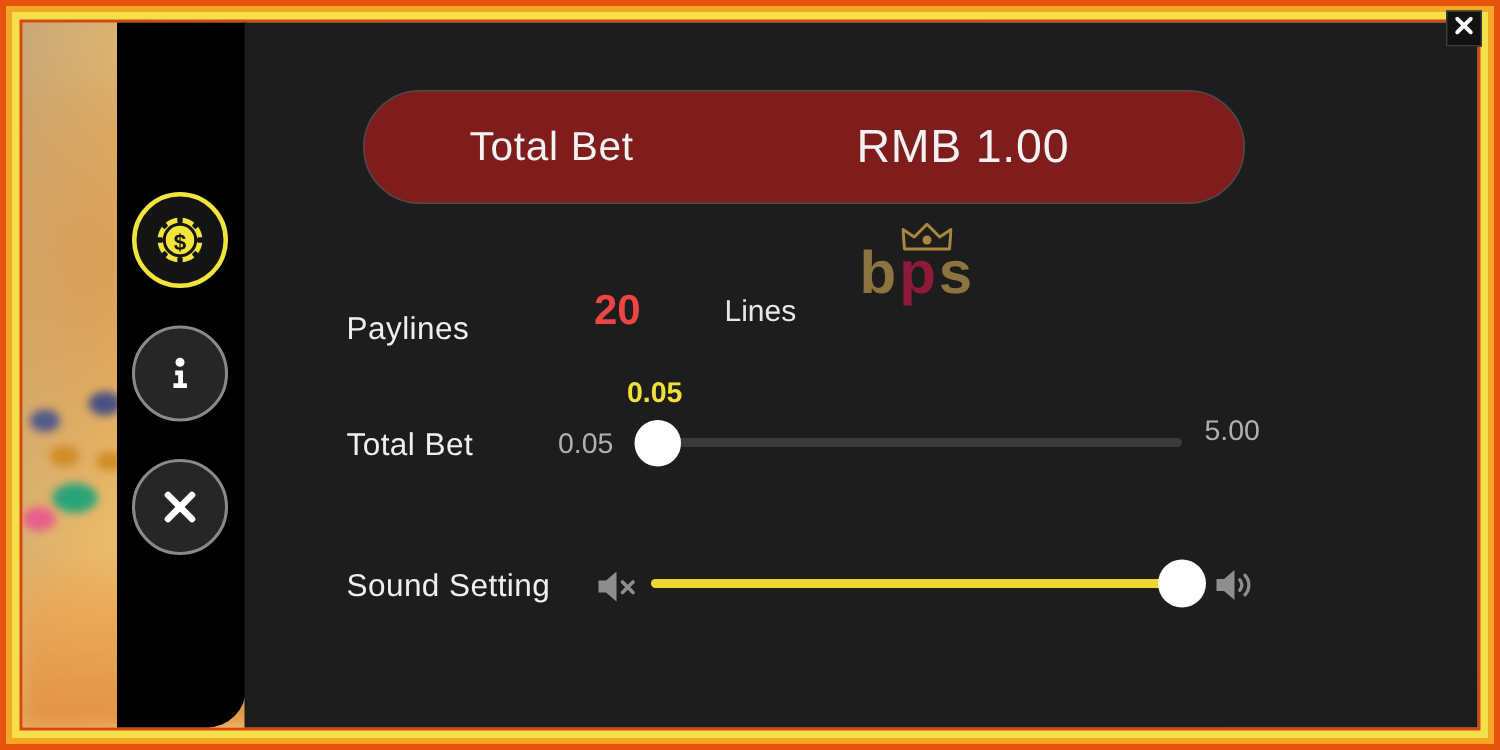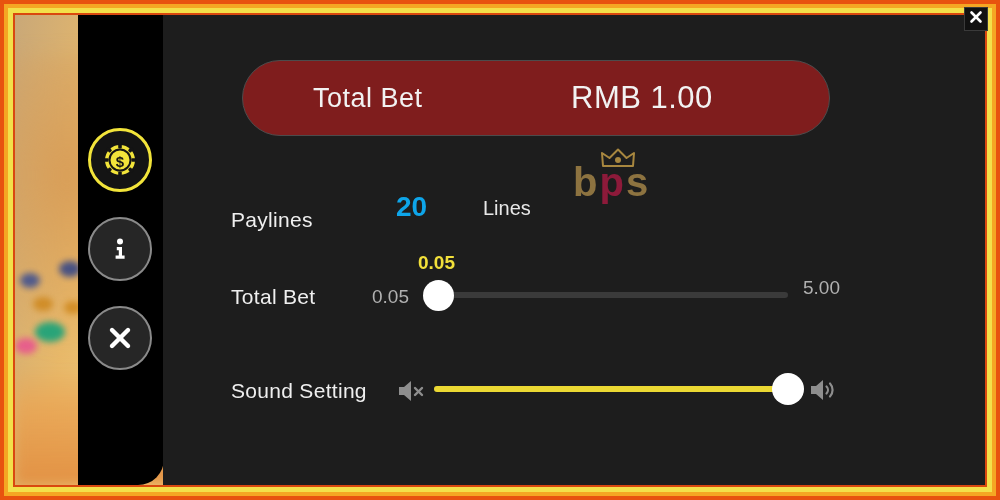--- a/index.html
+++ b/index.html
@@ -185,21 +185,21 @@
     letter-spacing: 0.3px;
     white-space: nowrap;
   }
 
   
   .paylines-label { left: 231px; top: 196px; margin-top: 12px; }
   .paylines-count {
     position: absolute;
     left: 396px;
     top: 191px;
-    color: #0ea5e9;
+    color: #ef4444;
     font-size: 28px;
     font-weight: bold;
     white-space: nowrap;
   }
   .paylines-unit {
     position: absolute;
     left: 447px;
     top: 197px;
     color: #e8e8e8;
     font-size: 20px;

